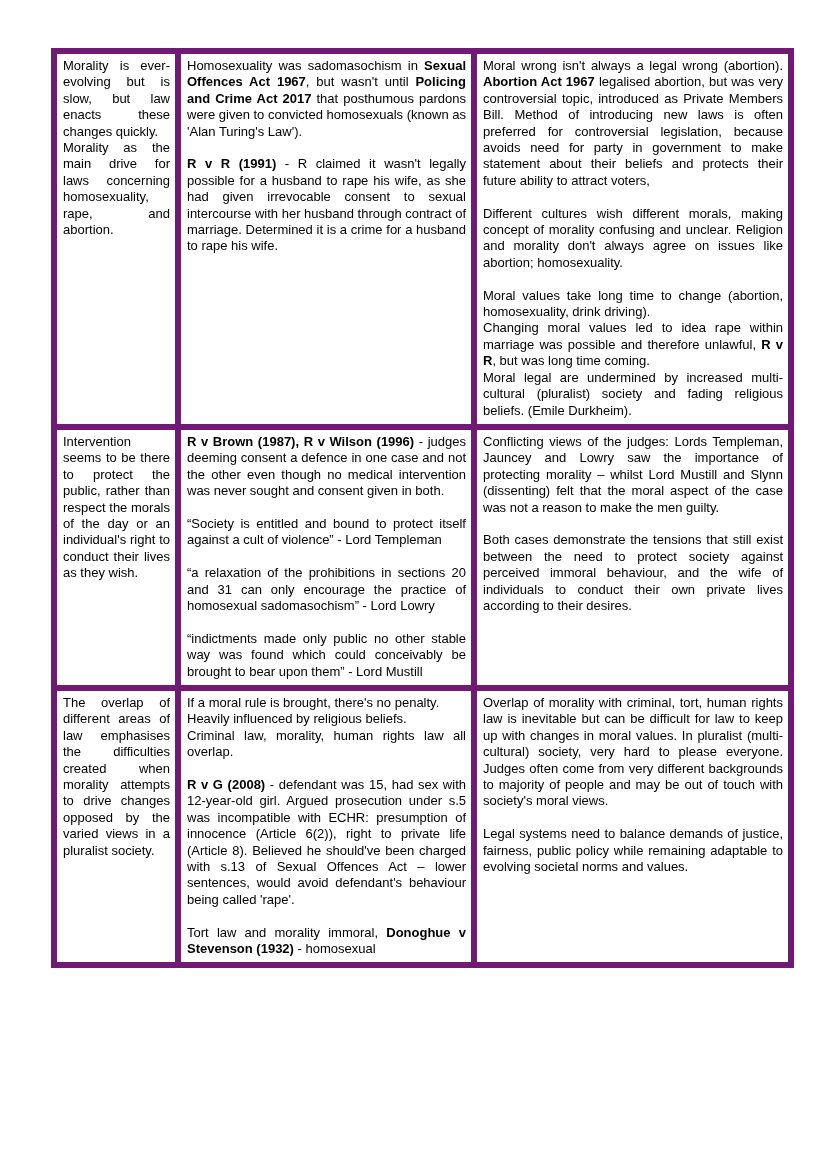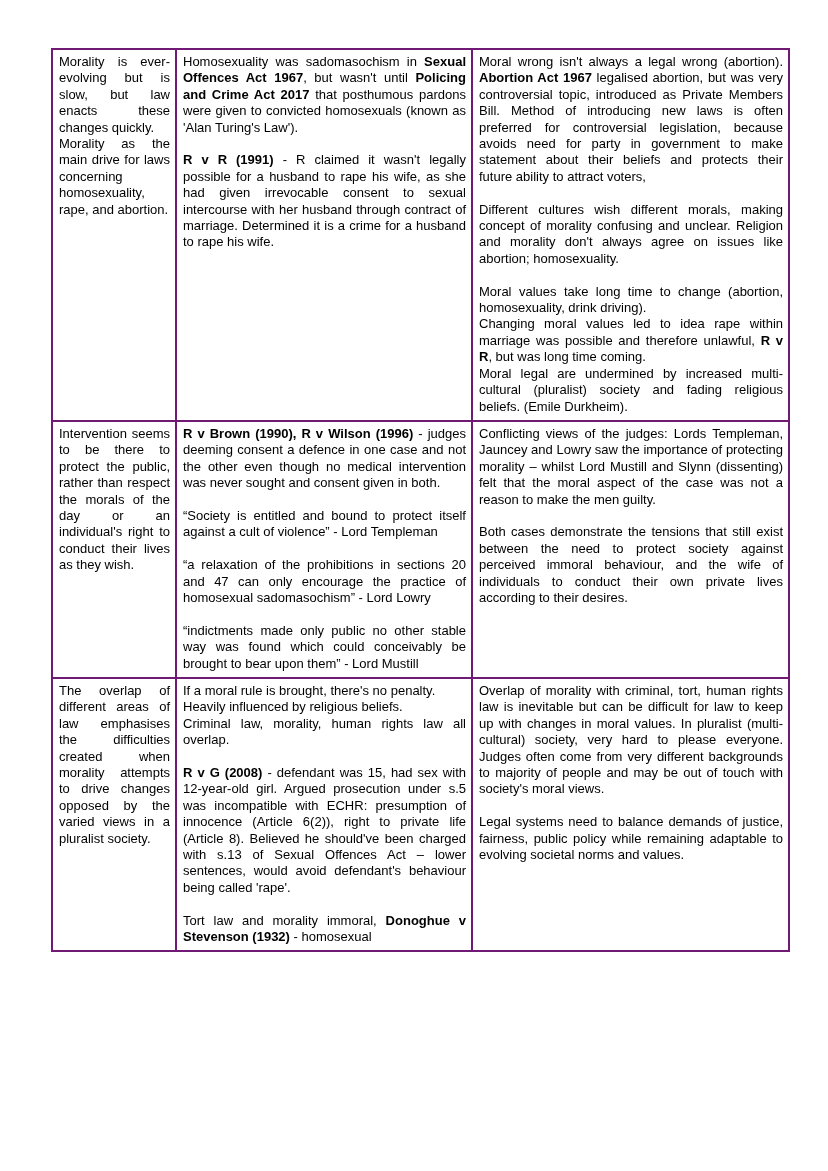--- a/index.html
+++ b/index.html
@@ -26,21 +26,21 @@
     left: 51px;
     top: 48px;
     width: 737px;
   }
   table.revision-table {
     border-collapse: collapse;
     width: 737px;
     table-layout: fixed;
   }
   table.revision-table td {
-    border: 2px solid #701a75;
+    border: 6px solid #701a75;
     vertical-align: top;
     padding: 4px 5px 5px 6px;
     font-size: 13px;
     line-height: 16.4px;
     text-align: justify;
     text-justify: inter-word;
     hyphens: none;
     -webkit-hyphens: none;
   }
   col.col-a { width: 124px; }
@@ -96,23 +96,23 @@
             </td>
           </tr>
           <tr>
             <td class="col-a-cell">
               <div class="cell-content">
                 <p>Intervention seems to be there to protect the public, rather than respect the morals of the day or an individual's right to conduct their lives as they wish.</p>
               </div>
             </td>
             <td class="col-b-cell">
               <div class="cell-content">
-                <p><b>R v Brown (1990), R v Wilson (1996)</b><span> - judges deeming consent a defence in one case and not the other even though no medical intervention was never sought and consent given in both.</span></p>
+                <p><b>R v Brown (1987), R v Wilson (1996)</b><span> - judges deeming consent a defence in one case and not the other even though no medical intervention was never sought and consent given in both.</span></p>
                 <p class="gap-before"><span>“Society is entitled and bound to protect itself against a cult of violence” - Lord Templeman</span></p>
-                <p class="gap-before"><span>“a relaxation of the prohibitions in sections 20 and 47 can only encourage the practice of homosexual sadomasochism” - Lord Lowry</span></p>
+                <p class="gap-before"><span>“a relaxation of the prohibitions in sections 20 and 31 can only encourage the practice of homosexual sadomasochism” - Lord Lowry</span></p>
                 <p class="gap-before"><span>“indictments made only public no other stable way was found which could conceivably be brought to bear upon them” - Lord Mustill</span></p>
               </div>
             </td>
             <td class="col-c-cell">
               <div class="cell-content">
                 <p><span>Conflicting views of the judges: Lords Templeman, Jauncey and Lowry saw the importance of protecting morality – whilst Lord Mustill and Slynn (dissenting) felt that the moral aspect of the case was not a reason to make the men guilty.</span></p>
                 <p class="gap-before"><span>Both cases demonstrate the tensions that still exist between the need to protect society against perceived immoral behaviour, and the wife of individuals to conduct their own private lives according to their desires.</span></p>
               </div>
             </td>
           </tr>

